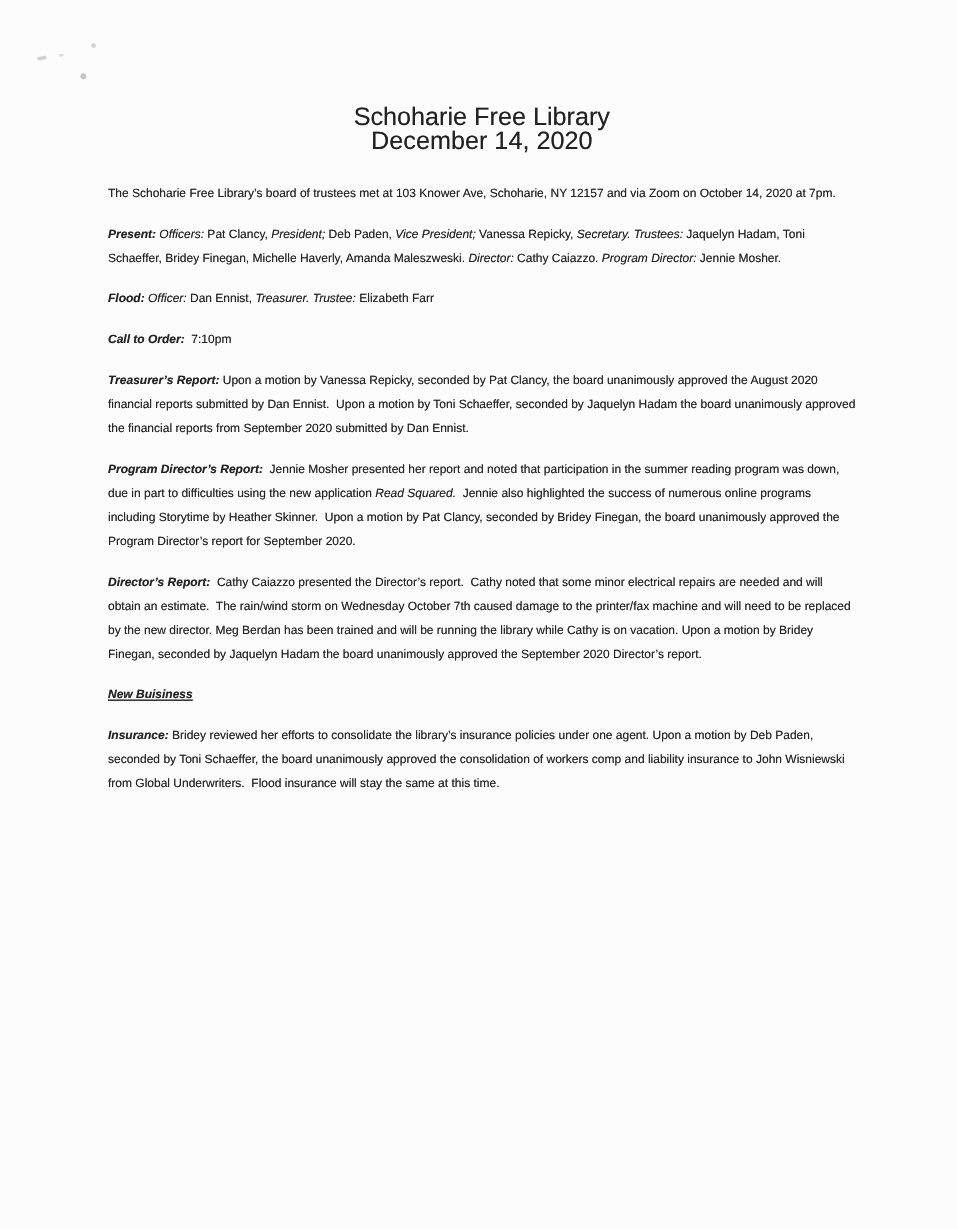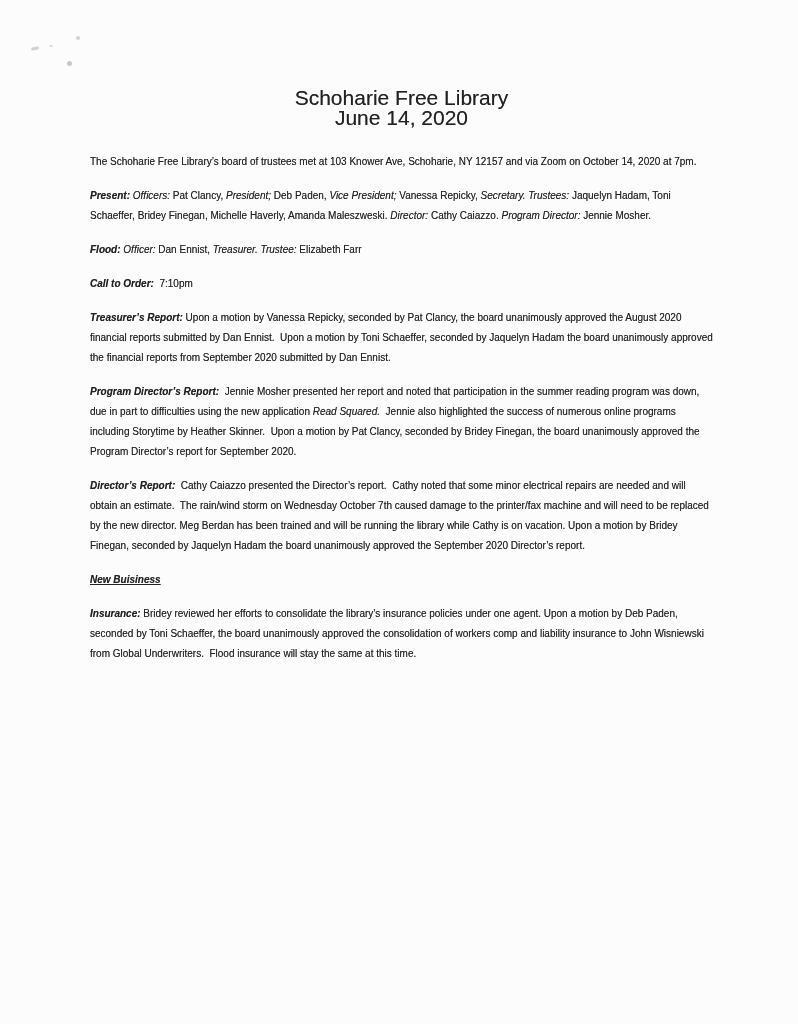--- a/index.html
+++ b/index.html
@@ -51,21 +51,21 @@
 
 <div class="page">
 
   <div class="artifact a1"></div>
   <div class="artifact a2"></div>
   <div class="artifact a3"></div>
   <div class="artifact a4"></div>
 
   <div class="title-block">
     <div>Schoharie Free Library</div>
-    <div>June 14, 2020</div>
+    <div>December 14, 2020</div>
   </div>
 
   <p class="para"><span>The Schoharie Free Library’s board of trustees met at 103 Knower Ave, Schoharie, NY 12157 and via Zoom on October 14, 2020 at 7pm.</span></p>
   <p class="para"><span class="b">Present: </span><span class="i">Officers:</span><span> Pat Clancy, </span><span class="i">President;</span><span> Deb Paden, </span><span class="i">Vice President;</span><span> Vanessa Repicky, </span><span class="i">Secretary. Trustees:</span><span> Jaquelyn Hadam, Toni Schaeffer, Bridey Finegan, Michelle Haverly, Amanda Maleszweski. </span><span class="i">Director:</span><span> Cathy Caiazzo. </span><span class="i">Program Director:</span><span> Jennie Mosher.</span></p>
   <p class="para"><span class="b">Flood: </span><span class="i">Officer:</span><span> Dan Ennist, </span><span class="i">Treasurer. Trustee:</span><span> Elizabeth Farr</span></p>
   <p class="para"><span class="b">Call to Order:</span><span>  7:10pm</span></p>
   <p class="para"><span class="b">Treasurer’s Report: </span><span>Upon a motion by Vanessa Repicky, seconded by Pat Clancy, the board unanimously approved the August 2020 financial reports submitted by Dan Ennist.  Upon a motion by Toni Schaeffer, seconded by Jaquelyn Hadam the board unanimously approved the financial reports from September 2020 submitted by Dan Ennist.</span></p>
   <p class="para"><span class="b">Program Director’s Report: </span><span> Jennie Mosher presented her report and noted that participation in the summer reading program was down, due in part to difficulties using the new application </span><span class="i">Read Squared.</span><span>  Jennie also highlighted the success of numerous online programs including Storytime by Heather Skinner.  Upon a motion by Pat Clancy, seconded by Bridey Finegan, the board unanimously approved the Program Director’s report for September 2020.</span></p>
   <p class="para"><span class="b">Director’s Report: </span><span> Cathy Caiazzo presented the Director’s report.  Cathy noted that some minor electrical repairs are needed and will obtain an estimate.  The rain/wind storm on Wednesday October 7th caused damage to the printer/fax machine and will need to be replaced by the new director. Meg Berdan has been trained and will be running the library while Cathy is on vacation. Upon a motion by Bridey Finegan, seconded by Jaquelyn Hadam the board unanimously approved the September 2020 Director’s report.</span></p>
   <p class="para"><span class="b u">New Buisiness</span></p>

